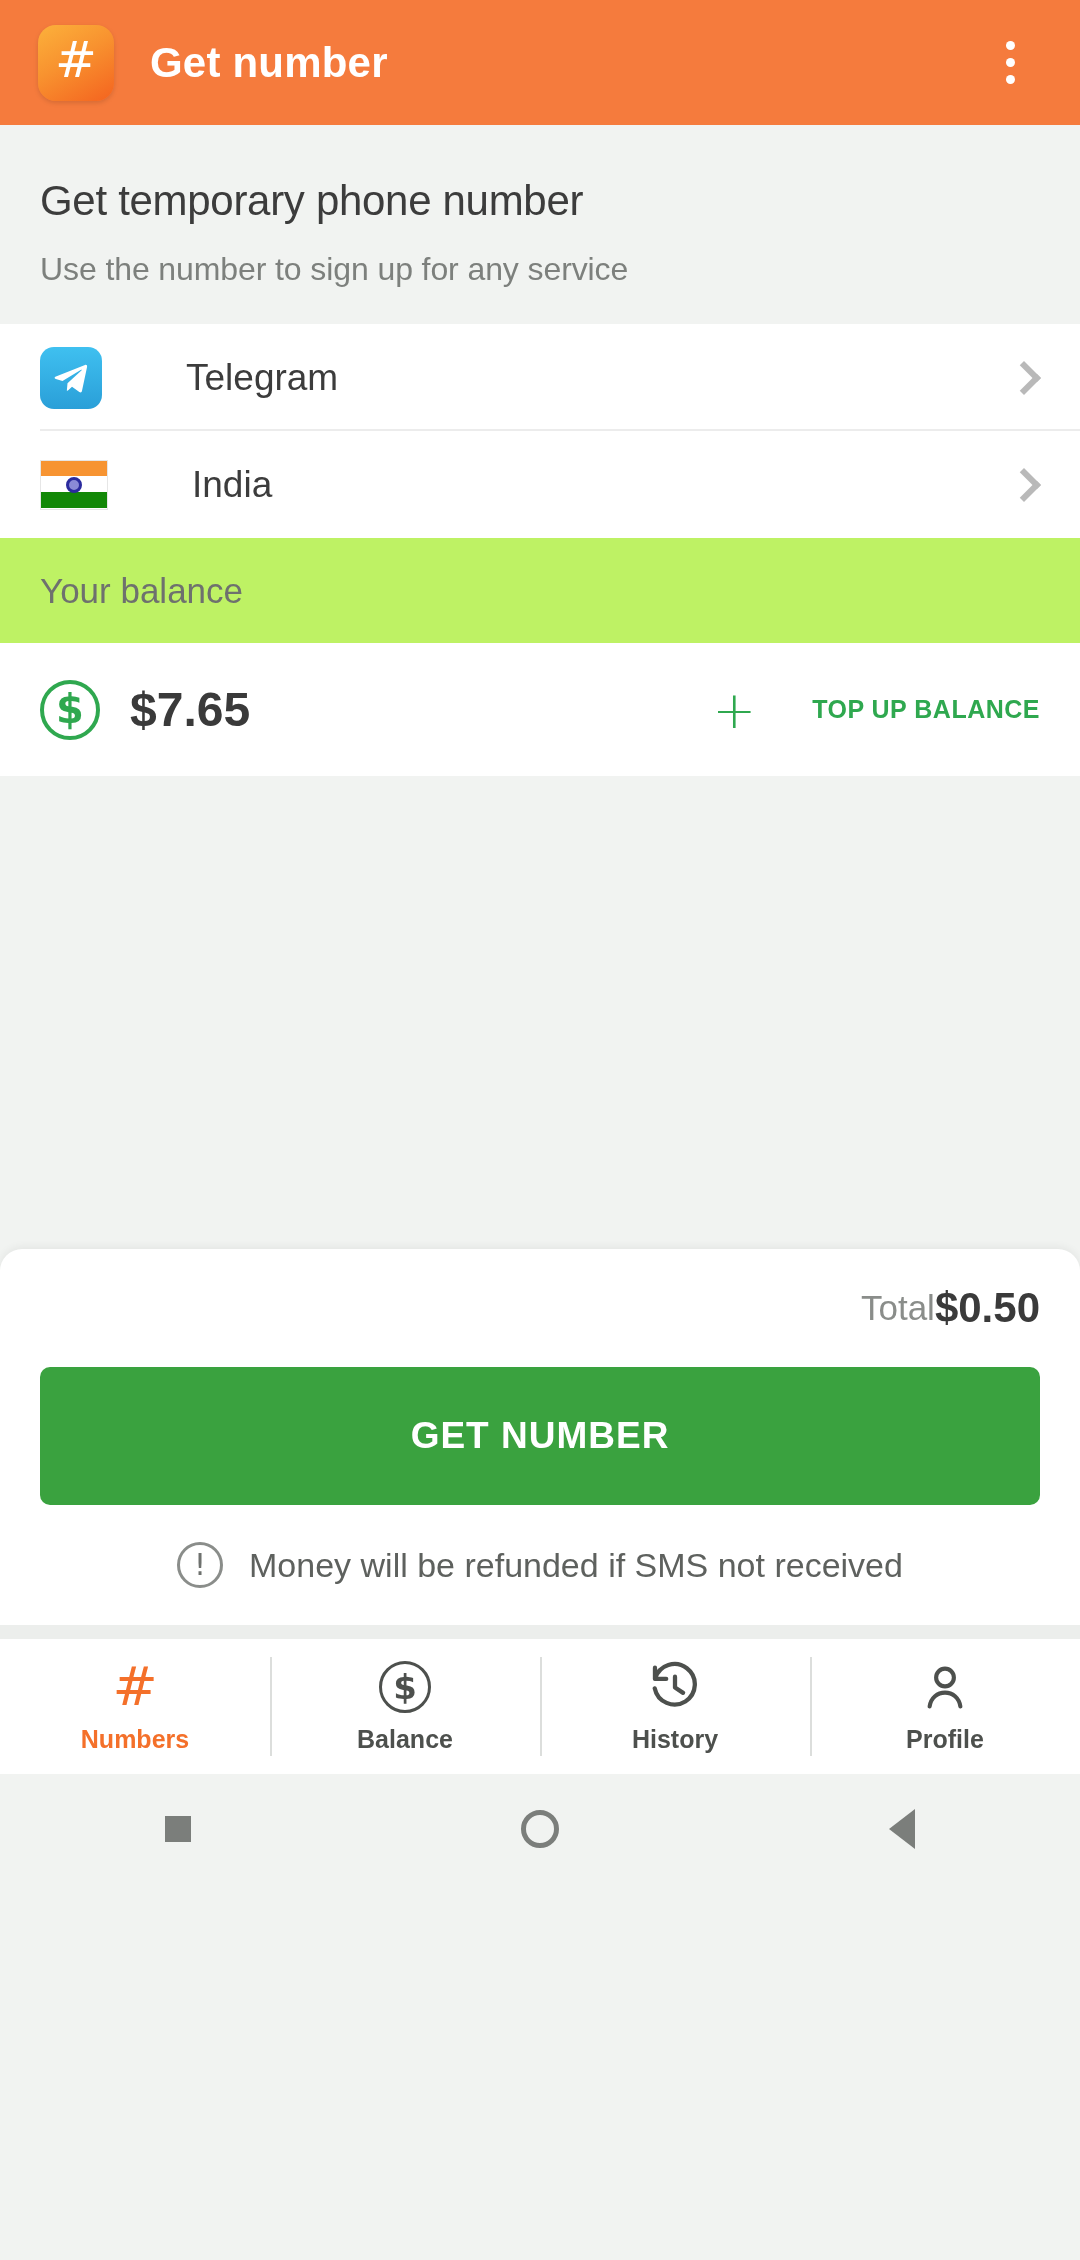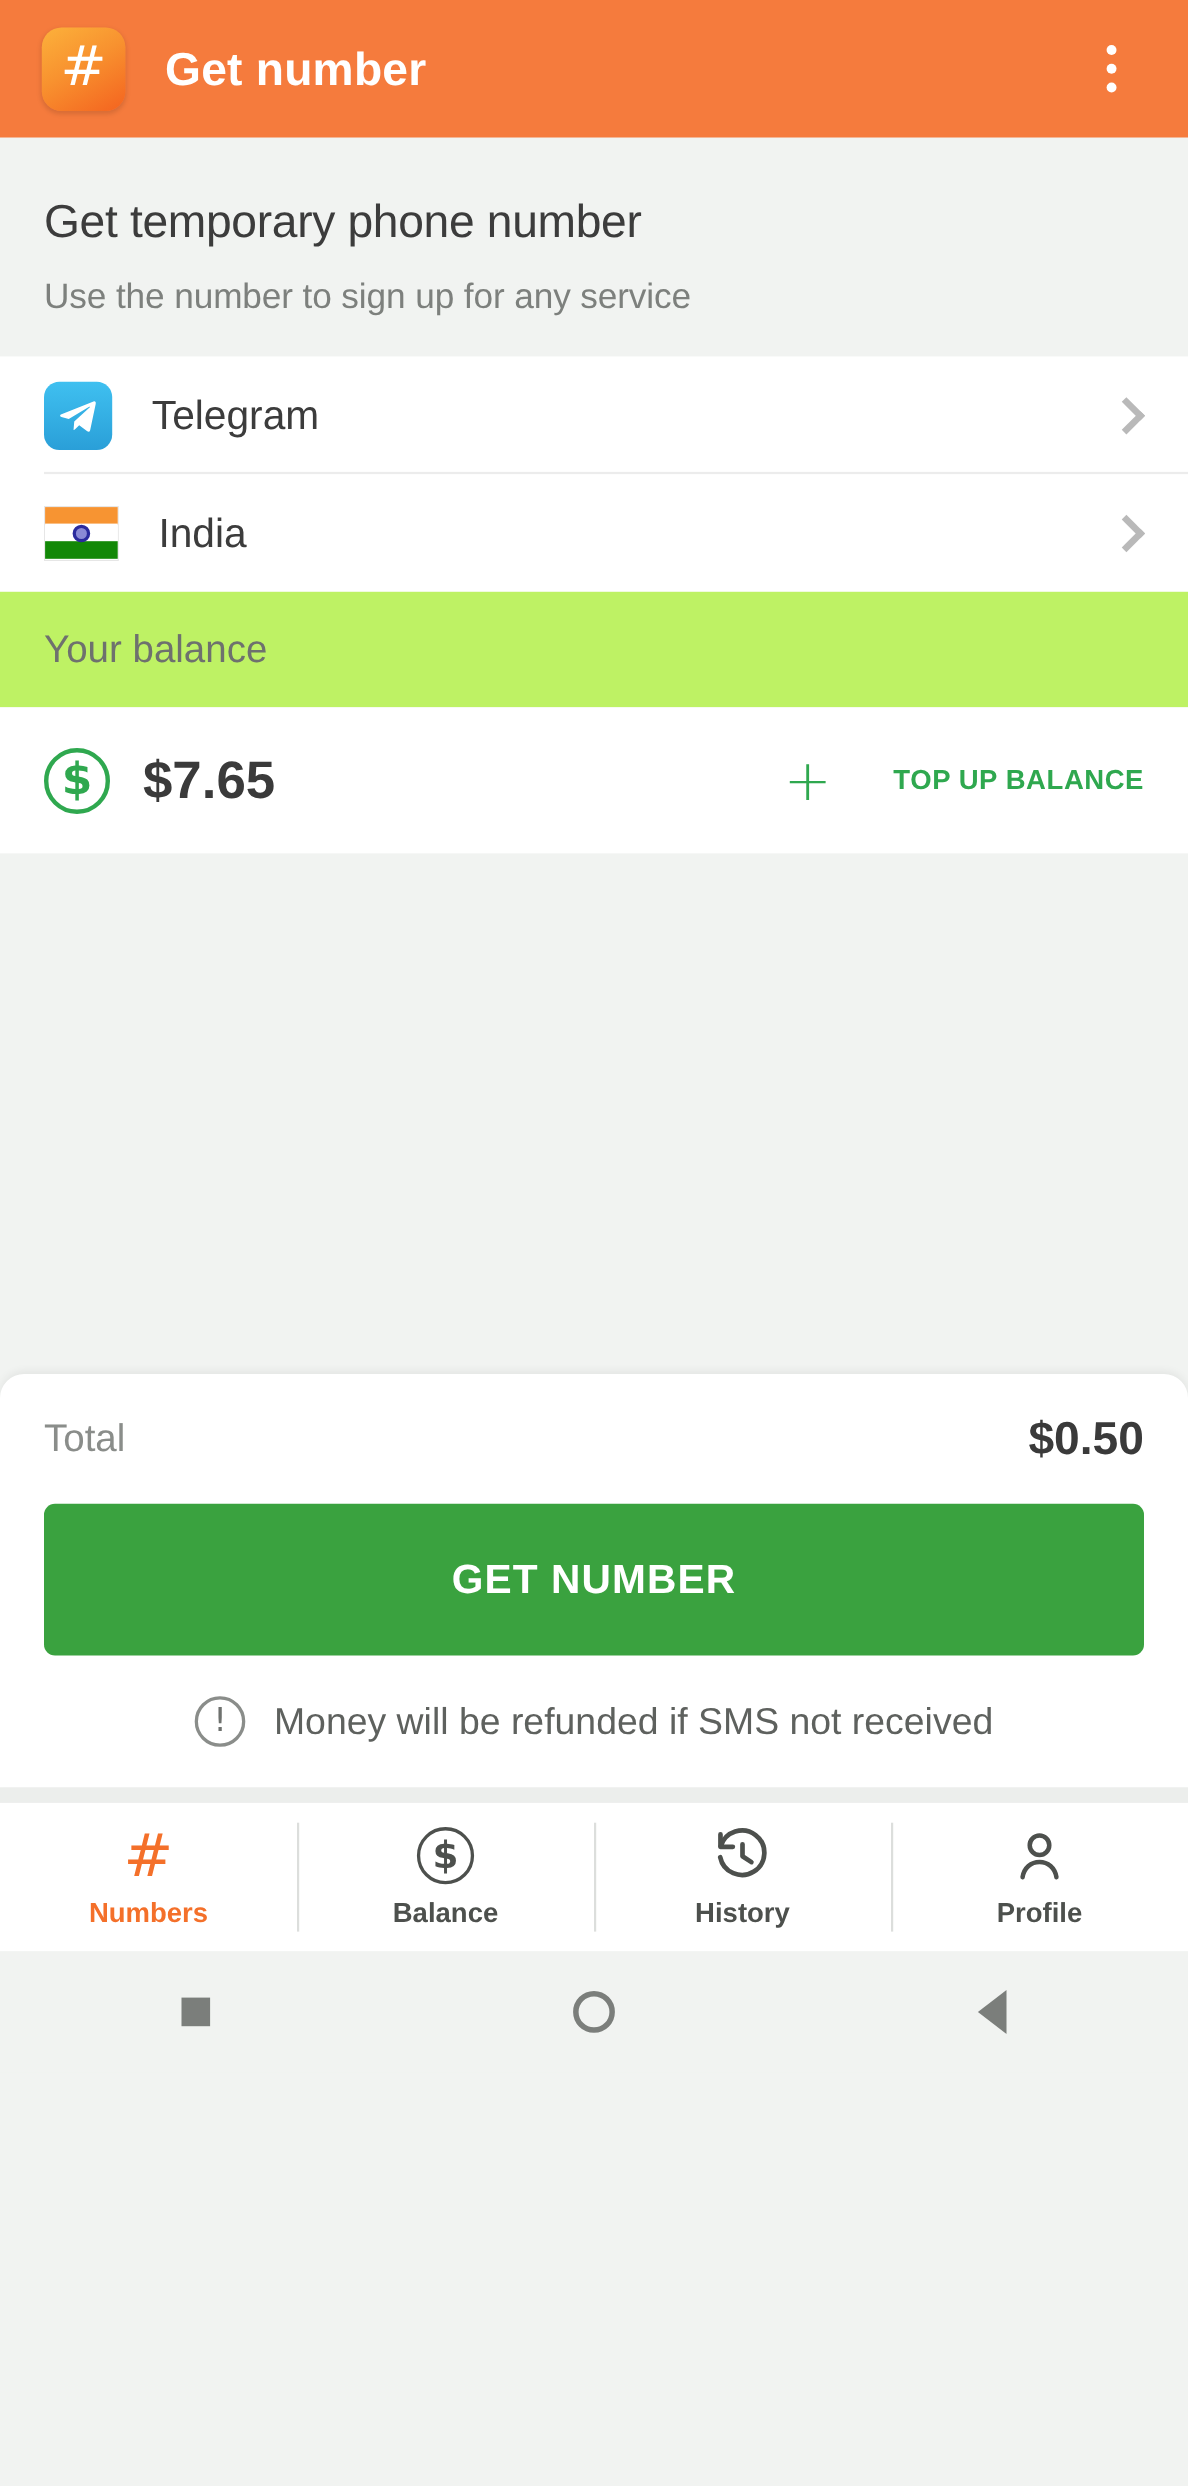--- a/index.html
+++ b/index.html
@@ -44,21 +44,21 @@
   .head-block{
     background:#f1f3f1;
     padding:52px 40px 36px 40px;
   }
   .head-title{font-size:42px;color:#3c3c3c;font-weight:normal;letter-spacing:-.3px;}
   .head-sub{font-size:32px;color:#7d807d;margin-top:26px;letter-spacing:-.1px;}
 
   
   .sel-card{background:#ffffff;}
   .sel-row{
-    height:107px;display:flex;align-items:center;padding:0 40px;position:relative;
+    height:107px;display:flex;align-items:center;padding:0 40px;position:relative;gap:48px;
   }
   .sel-row .divider{
     position:absolute;left:40px;right:0;bottom:0;height:2px;background:#ececec;
   }
   .tg-icon{
     width:62px;height:62px;border-radius:14px;flex:0 0 auto;
     background:linear-gradient(180deg,#3fc0f0 0%,#2a9fd8 100%);
     display:flex;align-items:center;justify-content:center;
   }
   .flag{
@@ -108,21 +108,21 @@
   
   .filler{background:#f1f3f1;height:473px;}
 
   
   .sheet{
     background:#fff;border-radius:22px 22px 0 0;
     box-shadow:0 -2px 8px rgba(0,0,0,.06);
     padding:0 40px;
   }
   .total-row{
-    height:118px;display:flex;align-items:center;justify-content:space-between;
+    height:118px;display:flex;align-items:center;justify-content:flex-end;
   }
   .total-label{font-size:35px;color:#8a8d8a;}
   .total-value{font-size:42px;font-weight:bold;color:#3a3a3a;}
   .cta{
     height:138px;background:#3aa23f;border-radius:10px;
     display:flex;align-items:center;justify-content:center;
     color:#fff;font-size:37px;font-weight:bold;letter-spacing:1px;
   }
   .note{
     height:120px;display:flex;align-items:center;justify-content:center;gap:26px;

